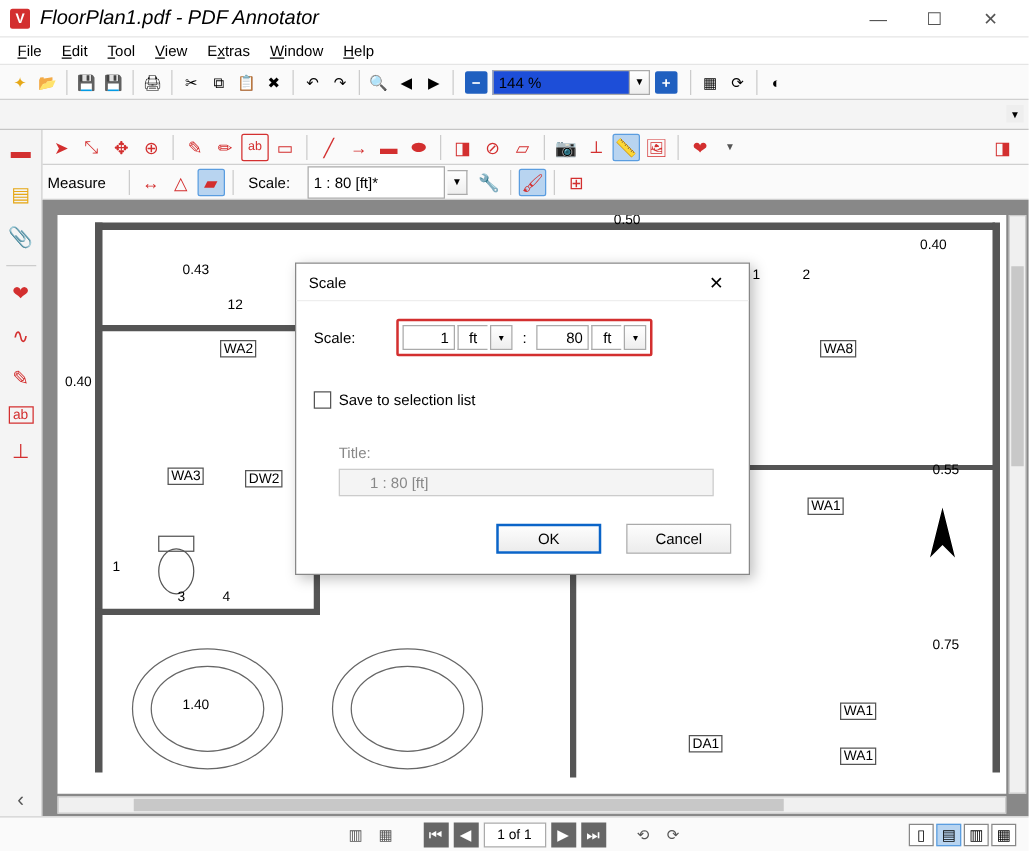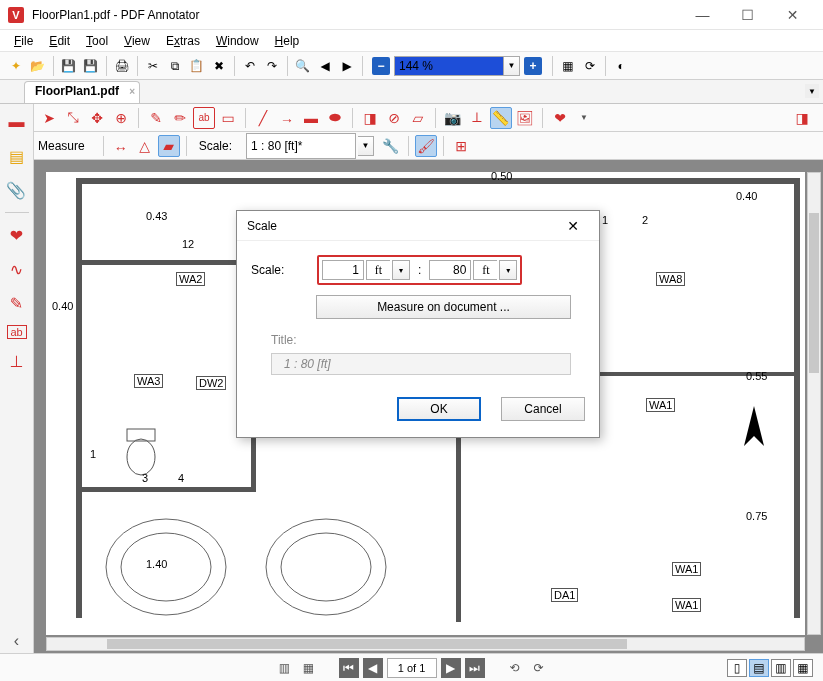--- a/index.html
+++ b/index.html
@@ -1,21 +1,21 @@
 <!DOCTYPE html>
 <html><head>
 <meta charset="utf-8">
 <style>
   * { box-sizing: border-box; margin: 0; padding: 0; }
   body { font-family: "Segoe UI", Tahoma, sans-serif; font-size: 12px; color: #000; background: #fff; width: 823px; height: 681px; overflow: hidden; position: relative; }
 
   
   .titlebar { height: 30px; background: #fff; border-bottom: 1px solid #e5e5e5; display: flex; align-items: center; padding: 0 8px; }
   .titlebar .app-icon { width: 16px; height: 16px; background: #d32f2f; border-radius: 2px; display: flex; align-items: center; justify-content: center; color: #fff; font-size: 11px; font-weight: bold; }
-  .titlebar .title-text { margin-left: 8px; flex: 1; font-size: 12px; }
+  .titlebar .title-text { margin-left: 8px; flex: 1; font-size: 16px; font-style: italic; }
   .win-controls { display: flex; }
   .win-btn { width: 45px; height: 30px; display: flex; align-items: center; justify-content: center; font-size: 14px; color: #555; cursor: pointer; }
 
   
   .menubar { height: 22px; display: flex; align-items: center; padding: 0 6px; border-bottom: 1px solid #e5e5e5; }
   .menu-item { padding: 2px 8px; cursor: pointer; }
   .menu-underline { text-decoration: underline; }
 
   
   .toolbar { height: 28px; background: #fafafa; border-bottom: 1px solid #d0d0d0; display: flex; align-items: center; padding: 0 6px; gap: 2px; }
@@ -67,28 +67,28 @@
   
   .dialog { position: absolute; top: 210px; left: 236px; width: 364px; background: #fff; border: 1px solid #888; box-shadow: 3px 3px 10px rgba(0,0,0,0.25); z-index: 10; }
   .dlg-title { height: 30px; display: flex; align-items: center; padding: 0 10px; border-bottom: 1px solid #eee; }
   .dlg-title-text { flex: 1; font-size: 12px; }
   .dlg-close { width: 32px; height: 28px; display: flex; align-items: center; justify-content: center; font-size: 14px; cursor: pointer; }
   .dlg-body { padding: 14px 14px 8px 14px; }
   .dlg-row { display: flex; align-items: center; margin-bottom: 10px; }
   .dlg-label { width: 50px; font-size: 12px; }
   .dlg-hi { border: 2px solid #d32f2f; padding: 3px; display: flex; align-items: center; gap: 2px; border-radius: 2px; }
   .dlg-num { width: 42px; height: 20px; border: 1px solid #aaa; text-align: right; padding: 0 4px; font-size: 12px; }
-  .dlg-unit { width: 24px; height: 20px; border: 1px solid #aaa; border-right: none; text-align: center; font-size: 12px; line-height: 18px; font-family: Liberation Serif, serif; }
+  .dlg-unit { width: 24px; height: 20px; border: 1px solid #aaa; border-right: none; text-align: center; font-size: 12px; line-height: 18px; }
   .dlg-dd { width: 18px; height: 20px; border: 1px solid #aaa; background: linear-gradient(#fff,#eee); display: flex; align-items: center; justify-content: center; font-size: 8px; cursor: pointer; }
   .dlg-colon { margin: 0 6px; }
   .dlg-measure-btn { width: 255px; height: 24px; margin-left: 65px; border: 1px solid #aaa; background: linear-gradient(#fdfdfd,#ececec); cursor: pointer; font-size: 12px; }
   .dlg-check-row { margin-top: 28px; display: flex; align-items: center; }
   .dlg-check { width: 14px; height: 14px; border: 1px solid #555; margin-right: 6px; cursor: pointer; }
-  .dlg-title-label { margin-top: 14px; margin-left: 20px; color: #888; font-size: 12px; }
-  .dlg-title-input { margin: 6px 0 0 20px; width: 300px; height: 22px; border: 1px solid #ccc; background: #f4f4f4; color: #888; padding: 0 12px; font-size: 12px; font-style: italic; }
+  .dlg-title-label { margin-top: 28px; margin-left: 20px; color: #888; font-size: 12px; }
+  .dlg-title-input { margin: 6px 0 0 20px; width: 300px; height: 22px; border: 1px solid #ccc; background: #f4f4f4; color: #888; padding: 0 24px; font-size: 12px; }
   .dlg-buttons { display: flex; justify-content: flex-end; gap: 20px; padding: 14px 14px 16px; }
   .dlg-btn { width: 84px; height: 24px; border: 1px solid #aaa; background: linear-gradient(#fdfdfd,#ececec); cursor: pointer; font-size: 12px; }
   .dlg-btn.primary { border: 2px solid #0a64c8; }
 
   
   .ico { font-family: "Segoe UI Symbol", sans-serif; }
 </style>
 </head>
 <body>
 
@@ -140,24 +140,20 @@
     <div class="zoom-plus" style="margin-left:4px">+</div>
   </div>
   <div class="tb-sep" style="margin-left:8px"></div>
   <div class="tb-btn ico">▦</div>
   <div class="tb-btn ico">⟳</div>
   <div class="tb-sep"></div>
   <div class="tb-btn ico" style="color:#000">◐</div>
 </div>
 
 <div class="tabstrip">
-  <div class="tab">
-    <span>FloorPlan1.pdf</span>
-    <span class="tab-close">×</span>
-  </div>
   <div class="tab-dd">▼</div>
 </div>
 
 <div class="annot-bar1">
   <div style="position:absolute;left:8px;width:20px;height:20px;border:1px solid #ccc;display:flex;align-items:center;justify-content:center">▭</div>
   <div class="ab-btn">➤</div>
   <div class="ab-btn">⤡</div>
   <div class="ab-btn">✥</div>
   <div class="ab-btn">⊕</div>
   <div class="ab-sep"></div>
@@ -289,21 +285,24 @@
       <div class="dlg-hi">
         <input class="dlg-num" value="1" style="">
         <div class="dlg-unit">ft</div>
         <div class="dlg-dd">▾</div>
         <span class="dlg-colon">:</span>
         <input class="dlg-num" value="80" style="">
         <div class="dlg-unit">ft</div>
         <div class="dlg-dd">▾</div>
       </div>
     </div>
-    <button class="dlg-measure-btn">Measure on document ...</button>
+    <div class="dlg-check-row">
+      <div class="dlg-check"></div>
+      <span>Save to selection list</span>
+    </div>
     <div class="dlg-title-label">Title:</div>
     <input class="dlg-title-input" disabled="" value="1 : 80 [ft]" style="">
   </div>
   <div class="dlg-buttons">
     <button class="dlg-btn primary">OK</button>
     <button class="dlg-btn">Cancel</button>
   </div>
 </div>
 
 <div class="bottombar">

